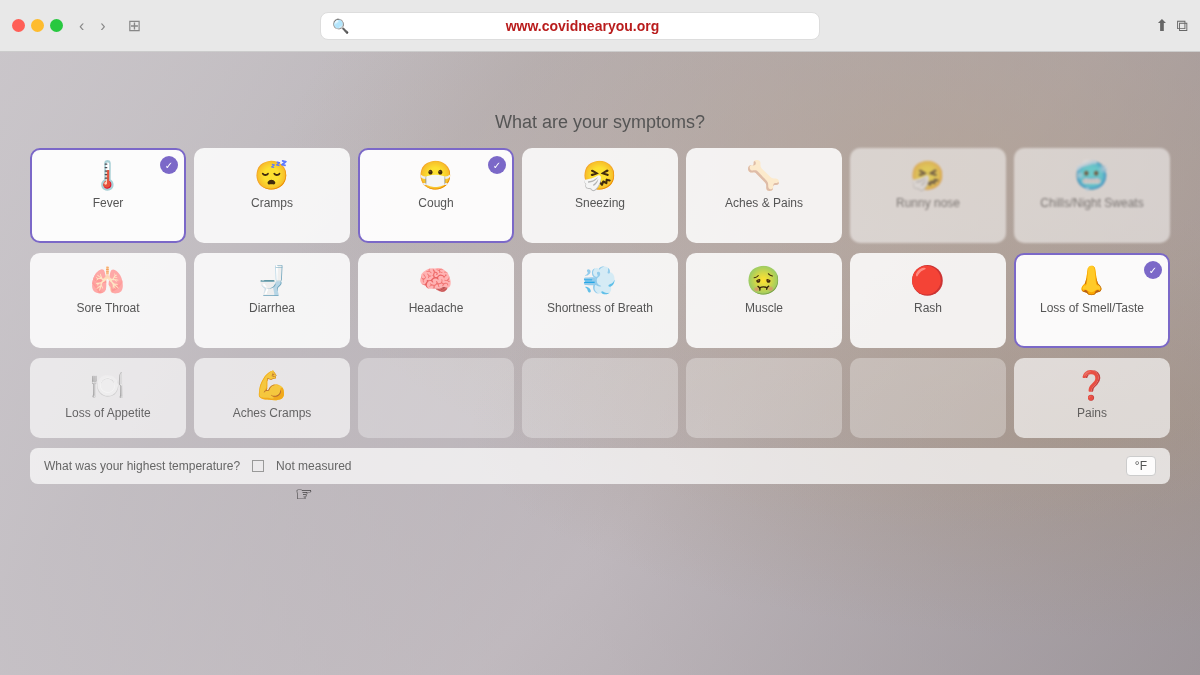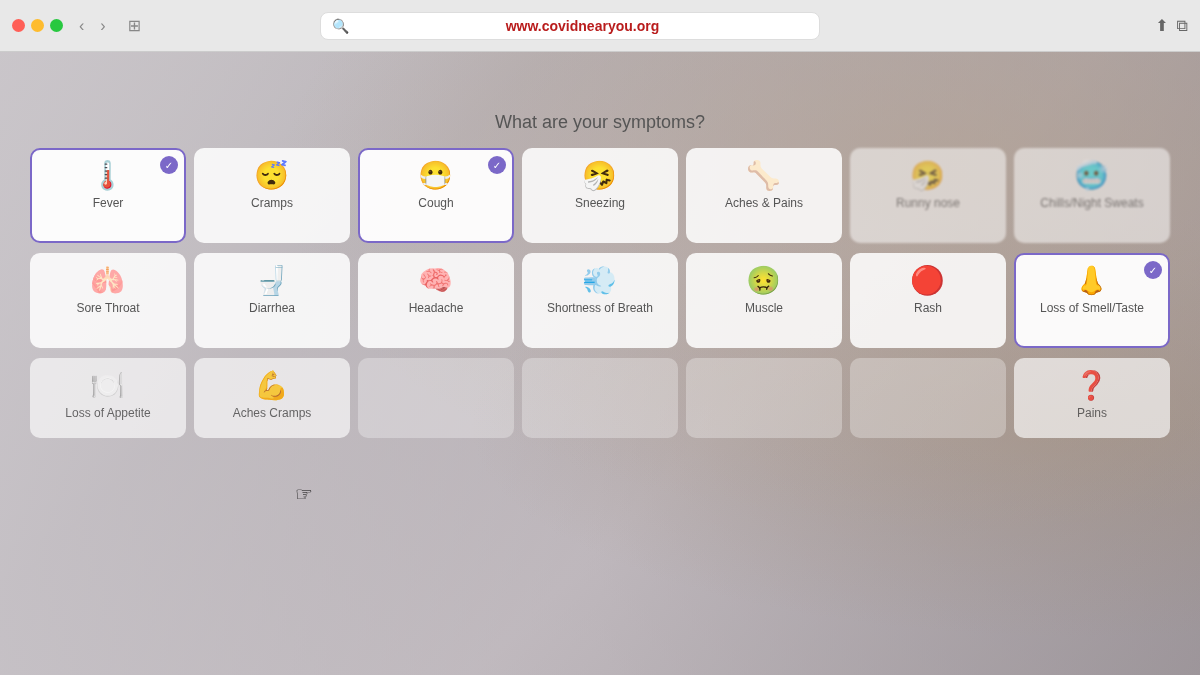--- a/index.html
+++ b/index.html
@@ -436,17 +436,23 @@
       <div class="symptom-card-partial" style="opacity:0.4;"></div>
       <div class="symptom-card-partial" style="opacity:0.4;"></div>
       <div class="symptom-card-partial" style="opacity:0.4;"></div>
 
       <div class="symptom-card-partial">
         <div class="symptom-icon icon-other">❓</div>
         <div class="symptom-label">Pains</div>
       </div>
     </div>
 
+    <div class="temp-bar">
+      <span>What was your highest temperature?</span>
+      <span class="temp-checkbox"></span>
+      <span>Not measured</span>
+      <span class="temp-dropdown">°F</span>
+    </div>
   </div>
 
   <div class="cursor-overlay">☞</div>
 
 </div>
 
 </body></html>

